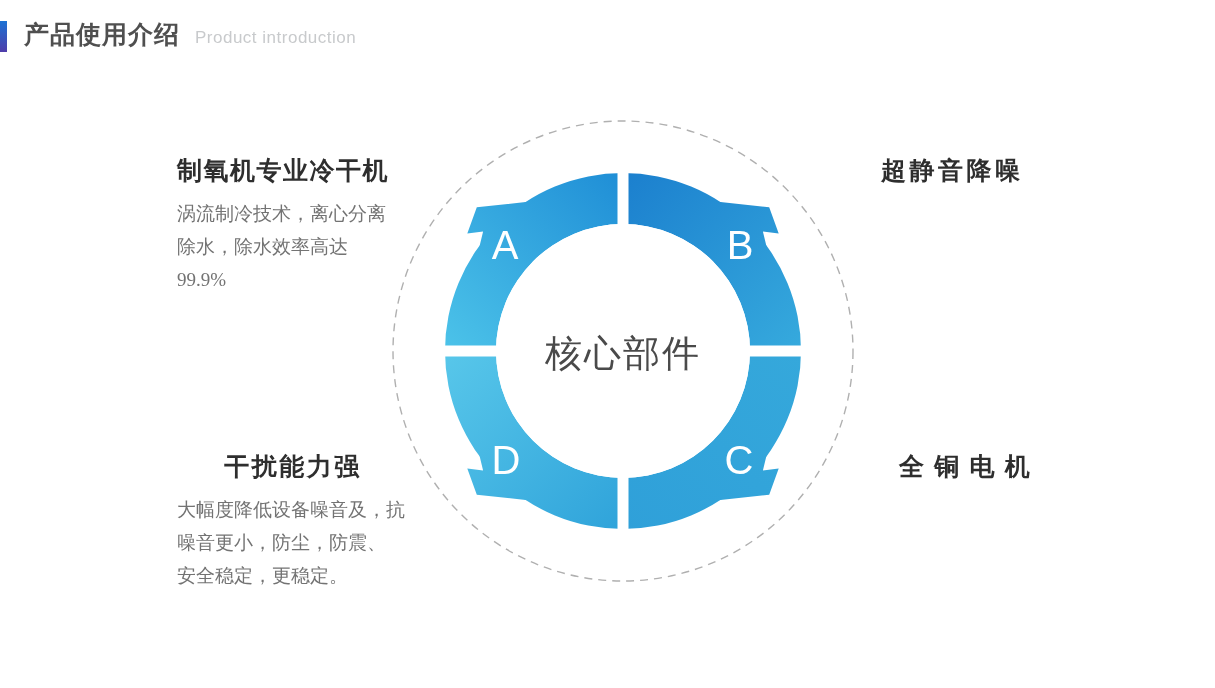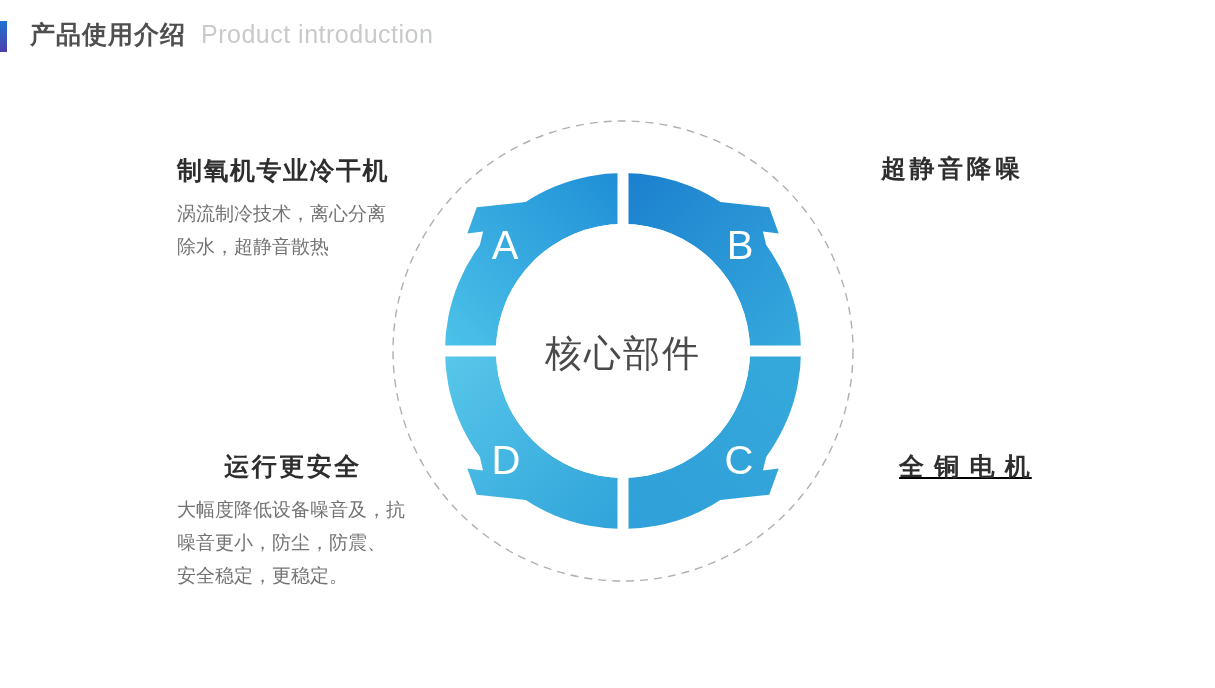--- a/index.html
+++ b/index.html
@@ -3,36 +3,36 @@
 <meta charset="utf-8">
 <style>
   html,body{margin:0;padding:0;background:#ffffff;}
   .slide{position:relative;width:1215px;height:688px;background:#ffffff;overflow:hidden;
          font-family:"Liberation Serif", serif;}
 
   
   .hdr{position:absolute;left:0;top:0;width:100%;height:70px;}
   .accent{position:absolute;left:0;top:21px;width:7px;height:31px;
           background:linear-gradient(180deg,#1C72D4,#4F3DAA);}
-  .hdr-row{position:absolute;left:30px;top:18px;display:flex;align-items:baseline;gap:15px;
+  .hdr-row{position:absolute;left:24px;top:18px;display:flex;align-items:baseline;gap:15px;
            font-family:"Liberation Sans", sans-serif;}
   .t-cn{margin:0;font-size:25px;font-weight:bold;color:#4f4f4f;letter-spacing:1px;line-height:32px;}
-  .t-en{font-size:25px;color:#c8cacc;letter-spacing:0.5px;}
+  .t-en{font-size:17px;color:#c8cacc;letter-spacing:0.5px;}
 
   
   .feature{position:absolute;white-space:nowrap;}
   .f-title{margin:0;font-size:25px;font-weight:bold;color:#2e2e2e;line-height:33px;text-align:center;}
   .f-body{margin-top:10px;}
   .f-line{font-size:19px;color:#737373;line-height:33px;}
   .tl{left:177px;top:154px;}
   .tr{left:881px;top:154px;}
   .bl{left:177px;top:450px;width:232px;}
-  .br{left:899px;top:450px;text-decoration:underline;}
+  .br{left:899px;top:450px;}
   .tl .f-title{letter-spacing:1.5px;}
-  .tr .f-title{letter-spacing:3.5px;font-family:Liberation Mono, monospace;}
+  .tr .f-title{letter-spacing:3.5px;}
   .bl .f-title{letter-spacing:2.5px;text-align:center;}
   .br .f-title{letter-spacing:2px;}
 
   
   .ring-wrap{position:absolute;left:388px;top:116px;width:470px;height:470px;}
   .dashed-circle{fill:none;stroke:#b0b0b0;stroke-width:1.4;stroke-dasharray:8 6;}
   .ring-letter{font-family:"Liberation Sans", sans-serif;font-size:40px;fill:#ffffff;}
   .center-label{font-size:37px;fill:#4a4a4a;letter-spacing:2px;
                 font-family:"Liberation Serif", serif;}
 </style>
@@ -46,34 +46,35 @@
     <div class="hdr-row">
       <h1 class="t-cn">产品使用介绍</h1>
       <span class="t-en">Product introduction</span>
     </div>
   </div>
 
   <div class="feature tl">
     <h2 class="f-title">制氧机专业冷干机</h2>
     <div class="f-body">
       <div class="f-line">涡流制冷技术，离心分离</div>
-      <div class="f-line">除水，超静音散热</div>
+      <div class="f-line">除水，除水效率高达</div>
+      <div class="f-line">99.9%</div>
     </div>
   </div>
 
   <div class="feature tr">
     <h2 class="f-title">超静音降噪</h2>
   </div>
 
   <div class="feature br">
     <h2 class="f-title">全 铜 电 机</h2>
   </div>
 
   <div class="feature bl">
-    <h2 class="f-title">运行更安全</h2>
+    <h2 class="f-title">干扰能力强</h2>
     <div class="f-body">
       <div class="f-line">大幅度降低设备噪音及，抗</div>
       <div class="f-line">噪音更小，防尘，防震、</div>
       <div class="f-line">安全稳定，更稳定。</div>
     </div>
   </div>
 
   <div class="ring-wrap">
     <svg id="ring-svg" width="470" height="470" viewBox="0 0 470 470">
         <defs>

